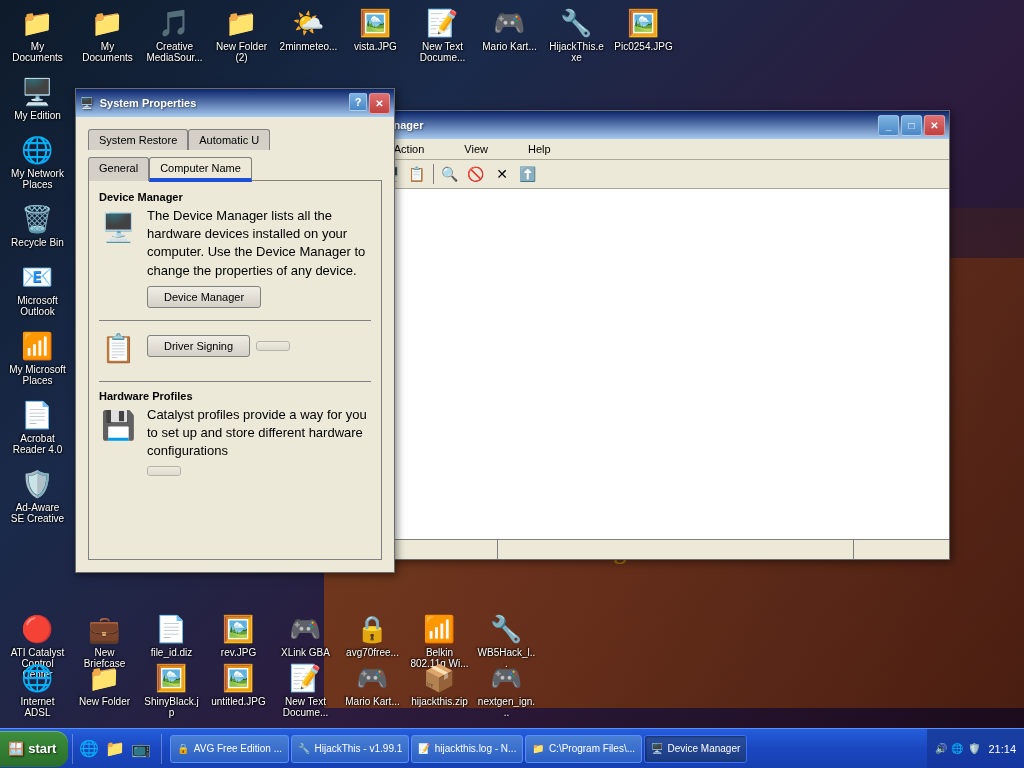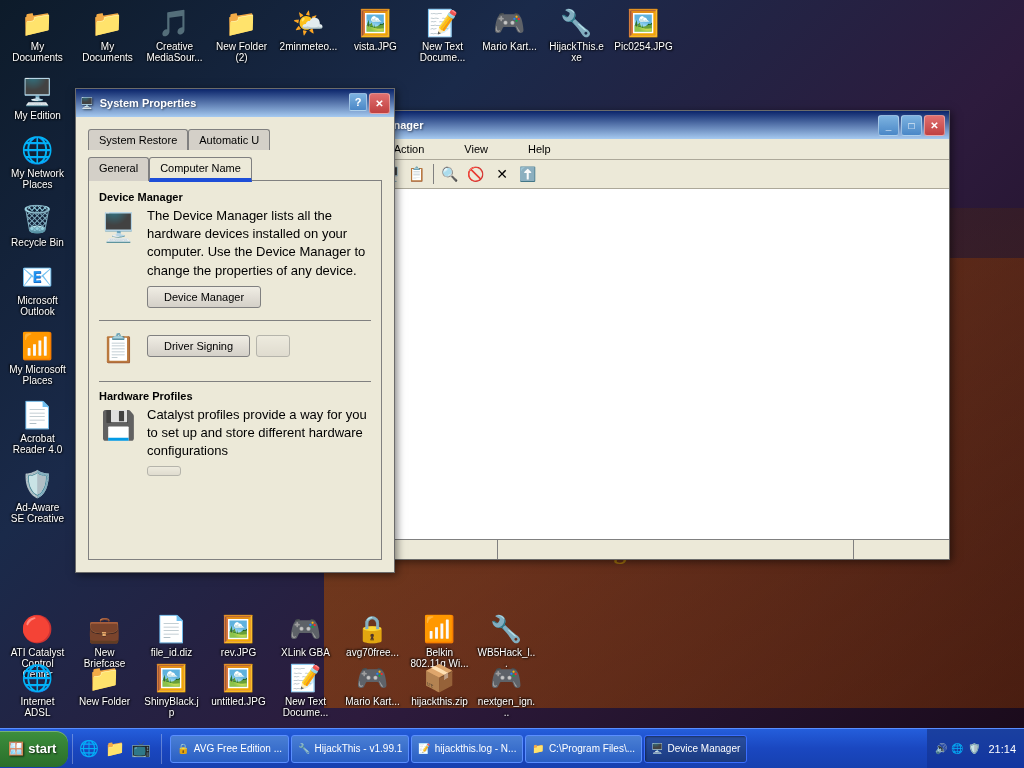--- a/index.html
+++ b/index.html
@@ -564,21 +564,21 @@
           <div>
             <div class="section-text">The Device Manager lists all the hardware devices installed on your computer. Use the Device Manager to change the properties of any device.</div>
             <button class="xp-btn" style="margin-top:6px;">Device Manager</button>
           </div>
         </div>
         <div class="section-divider"></div>
 
         <div class="section-body">
           <div class="section-icon">📋</div>
           <div>
-            <div style="display:flex;gap:6px;margin-top:6px;">
+            <div style="display:flex;gap:6px;margin-top:6px;align-items:center;">
               <button class="xp-btn">Driver Signing</button>
               <button class="xp-btn" style="opacity:0.5;width:30px;"></button>
             </div>
           </div>
         </div>
         <div class="section-divider"></div>
 
         <div class="section-header">Hardware Profiles</div>
         <div class="section-body">
           <div class="section-icon">💾</div>

